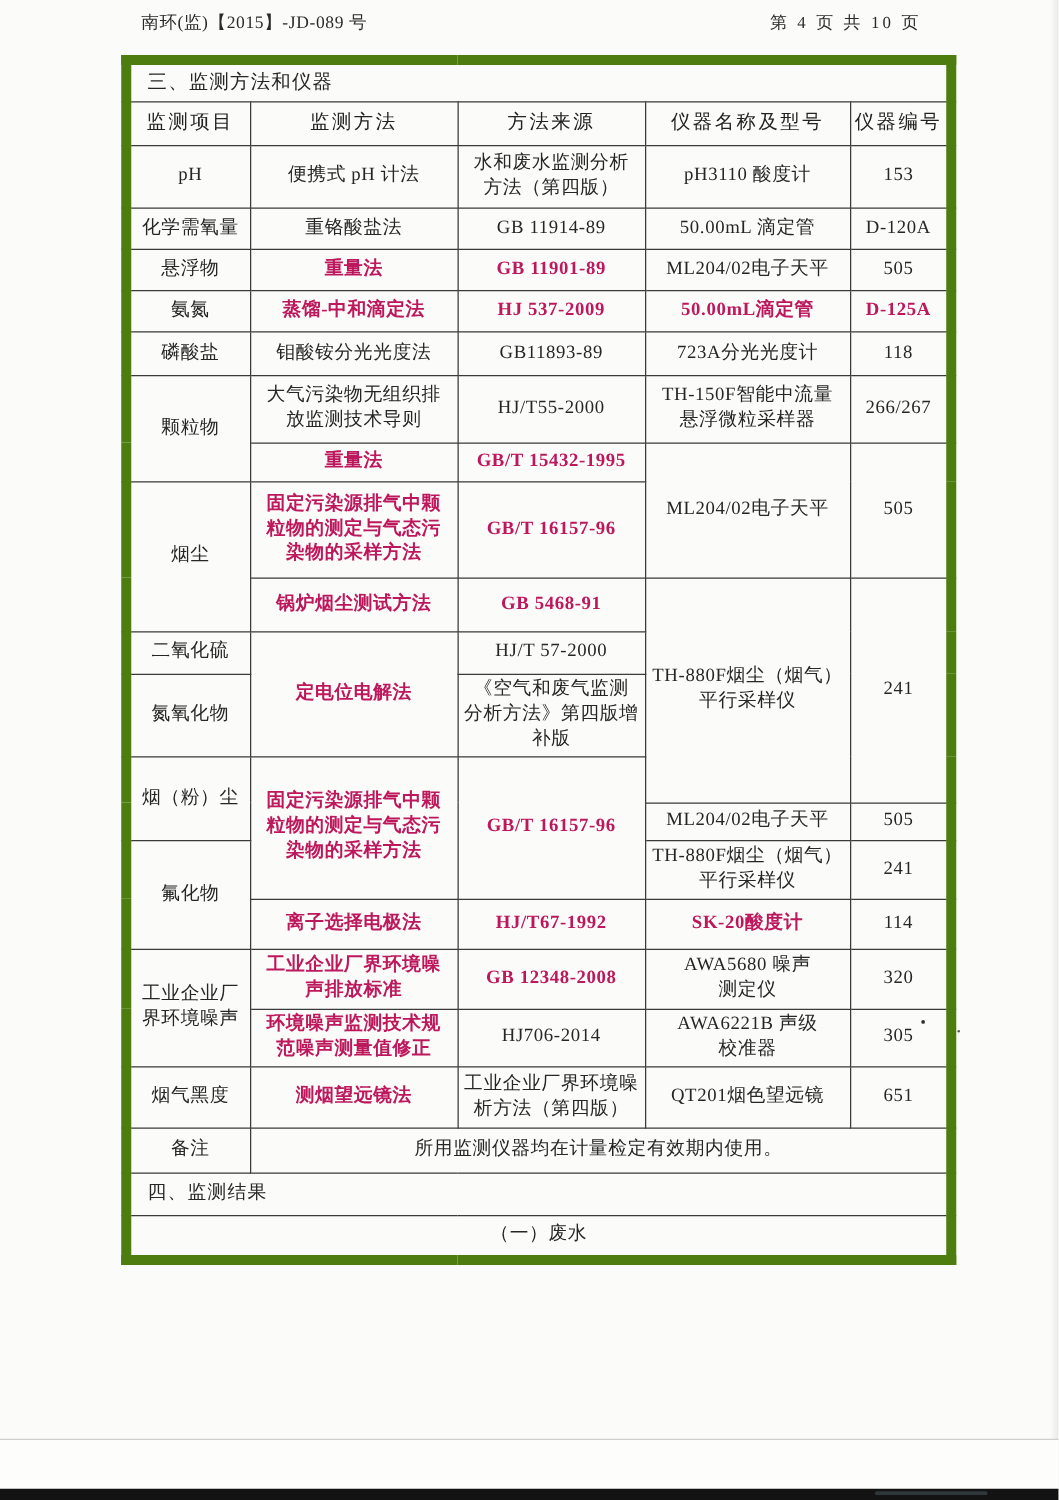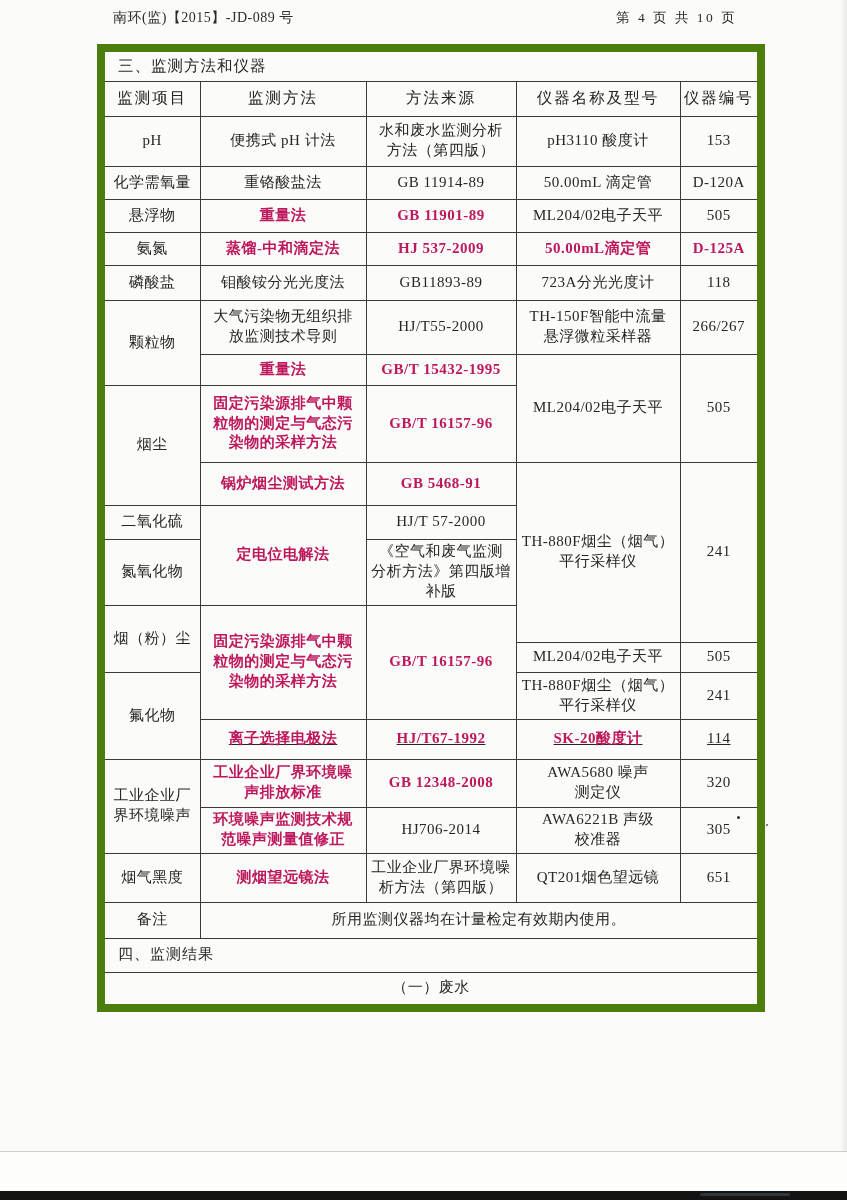--- a/index.html
+++ b/index.html
@@ -177,21 +177,21 @@
         <tr style="height: 30px;">
           <td>ML204/02电子天平</td>
           <td>505</td>
         </tr>
         <tr style="height: 47px;">
           <td rowspan="2">氟化物</td>
           <td>TH-880F烟尘（烟气）
 平行采样仪</td>
           <td>241</td>
         </tr>
-        <tr style="height: 40px; text-decoration: underline;">
+        <tr style="height: 40px;">
           <td class="b">离子选择电极法</td>
           <td class="b">HJ/T67-1992</td>
           <td class="b">SK-20酸度计</td>
           <td>114</td>
         </tr>
         <tr style="height: 48px;">
           <td rowspan="2">工业企业厂
 界环境噪声</td>
           <td class="b">工业企业厂界环境噪
 声排放标准</td>

